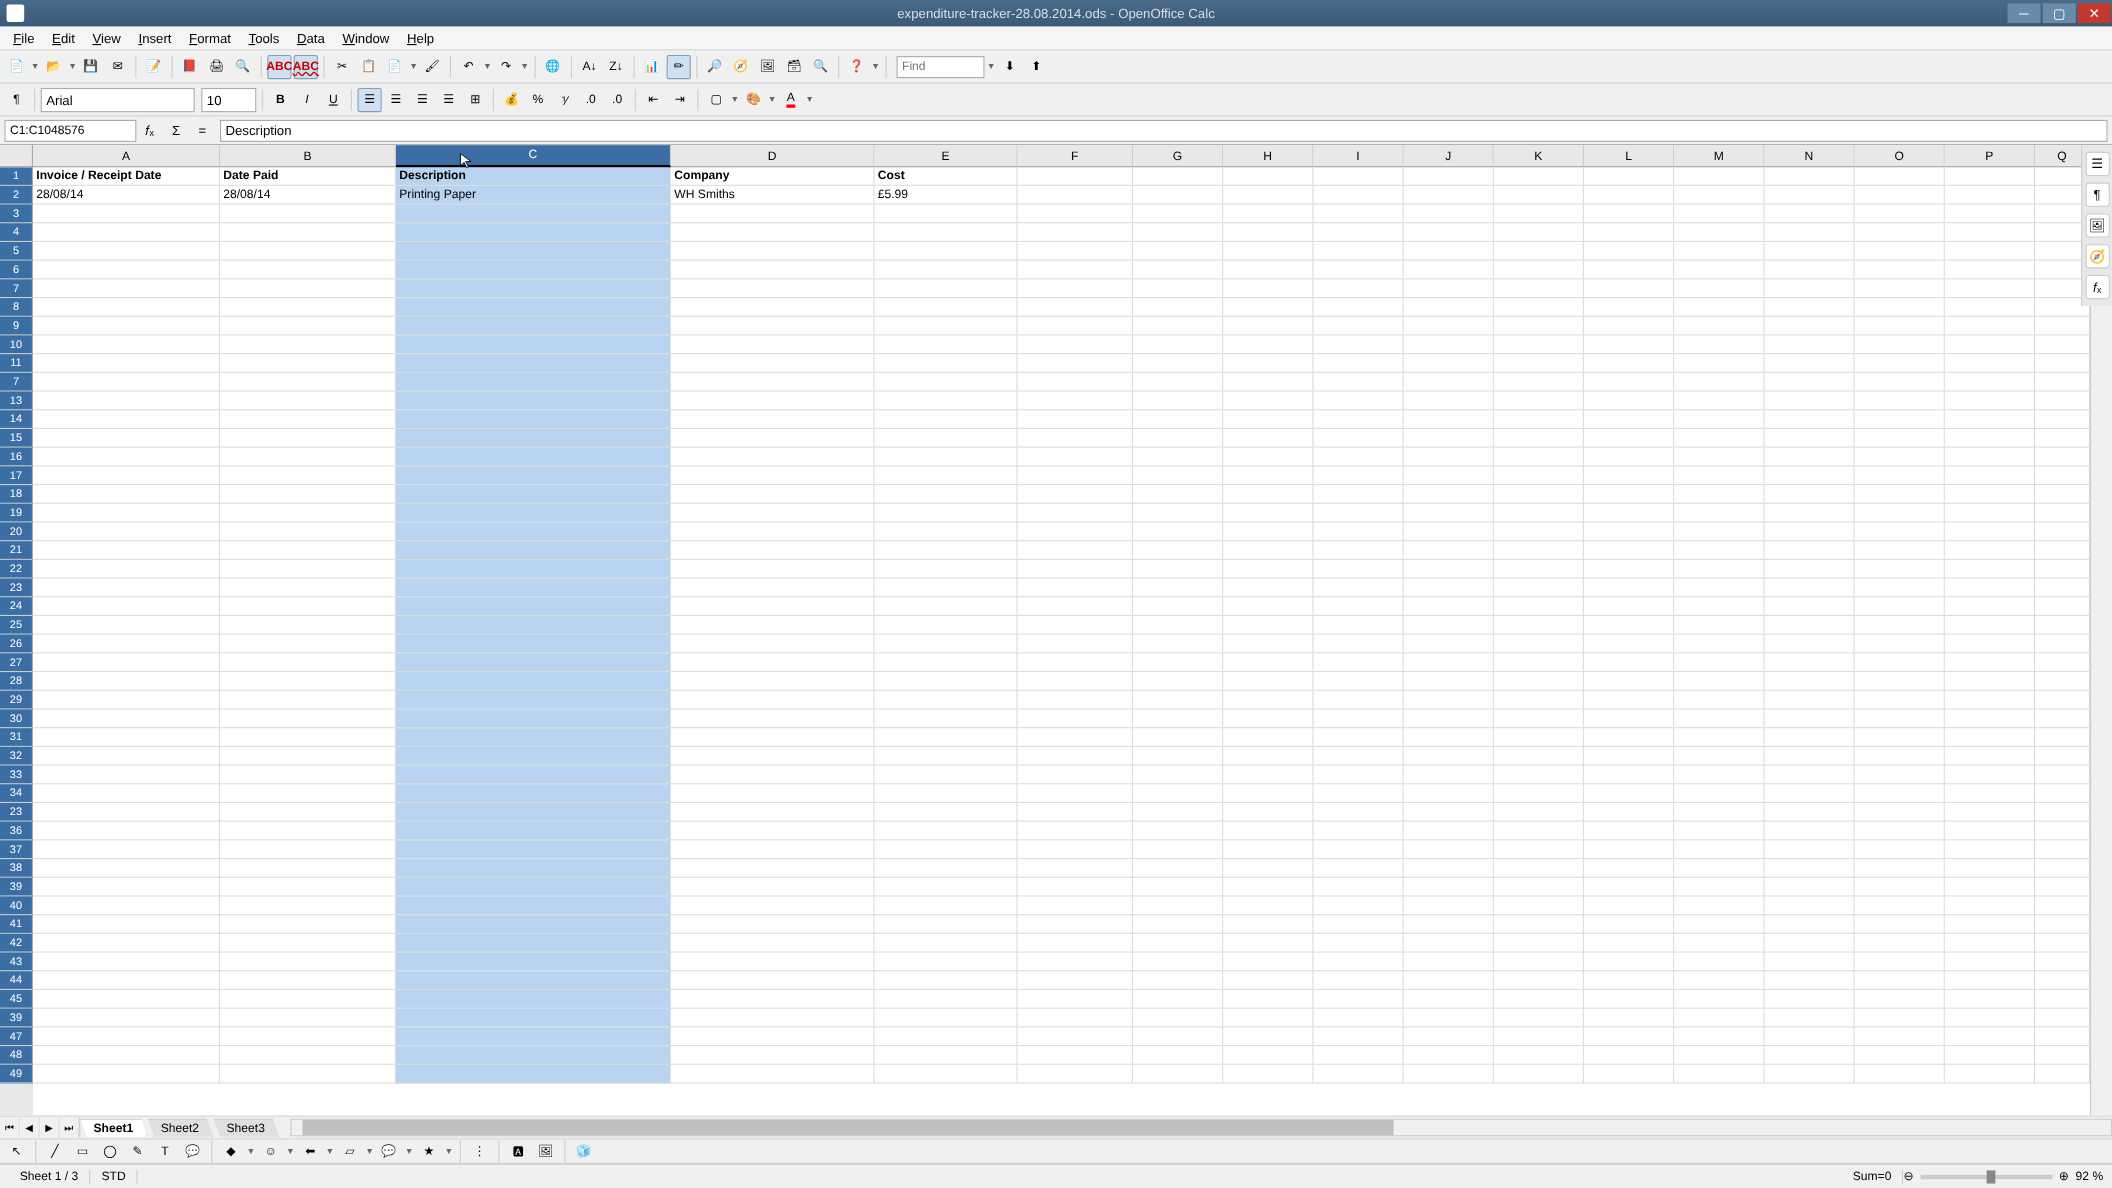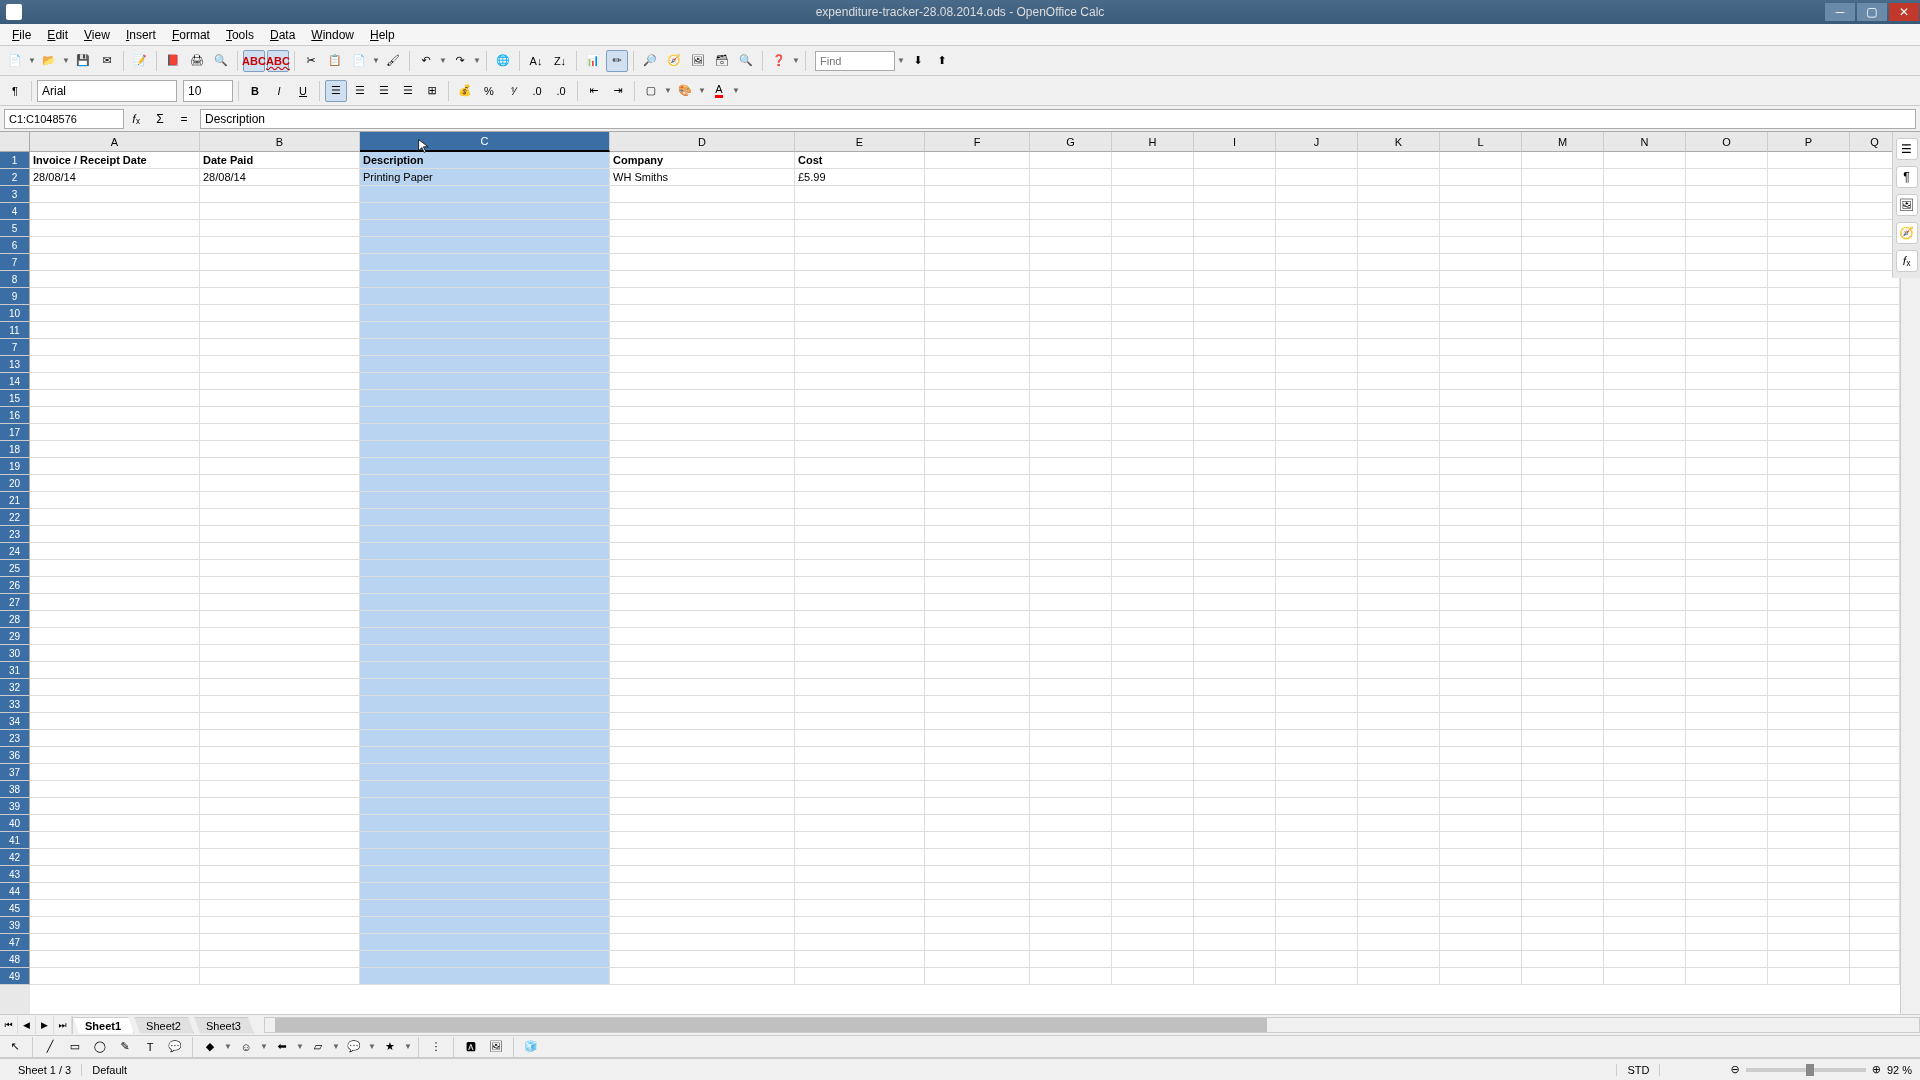--- a/index.html
+++ b/index.html
@@ -1246,24 +1246,24 @@
   <div class="tb-btn">⋮</div>
   <div class="tb-sep"></div>
   <div class="tb-btn">🅰</div>
   <div class="tb-btn">🖼</div>
   <div class="tb-sep"></div>
   <div class="tb-btn">🧊</div>
 </div>
 
 <div class="statusbar">
   <div class="status-seg">Sheet 1 / 3</div>
-  <div class="status-seg wide">Default</div>
   <div class="status-seg">STD</div>
   <div class="status-seg" style="width:40px"></div>
   <div class="status-seg" style="width:30px"></div>
+  <div class="status-seg wide" style="text-align:right">Sum=0</div>
   <div class="zoom">
     <span>⊖</span>
     <div class="zoom-slider">
         <div class="zoom-thumb"></div>
       </div>
     <span>⊕</span>
     <span>92 %</span>
   </div>
 </div>
 

